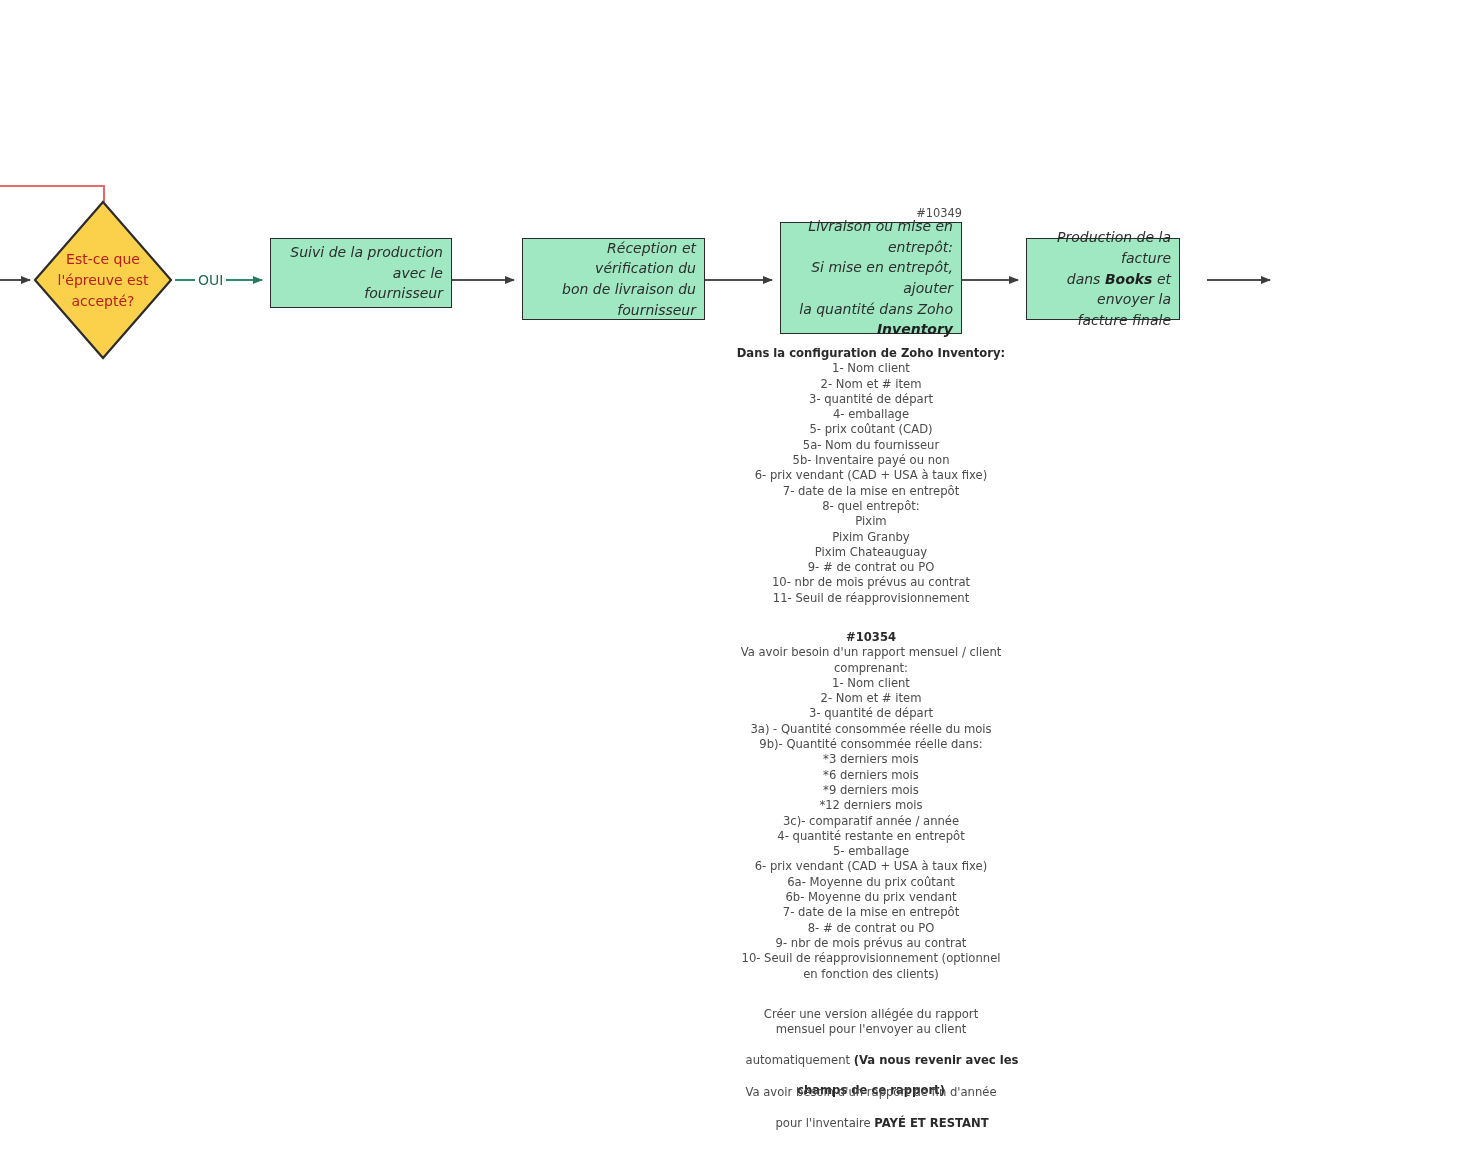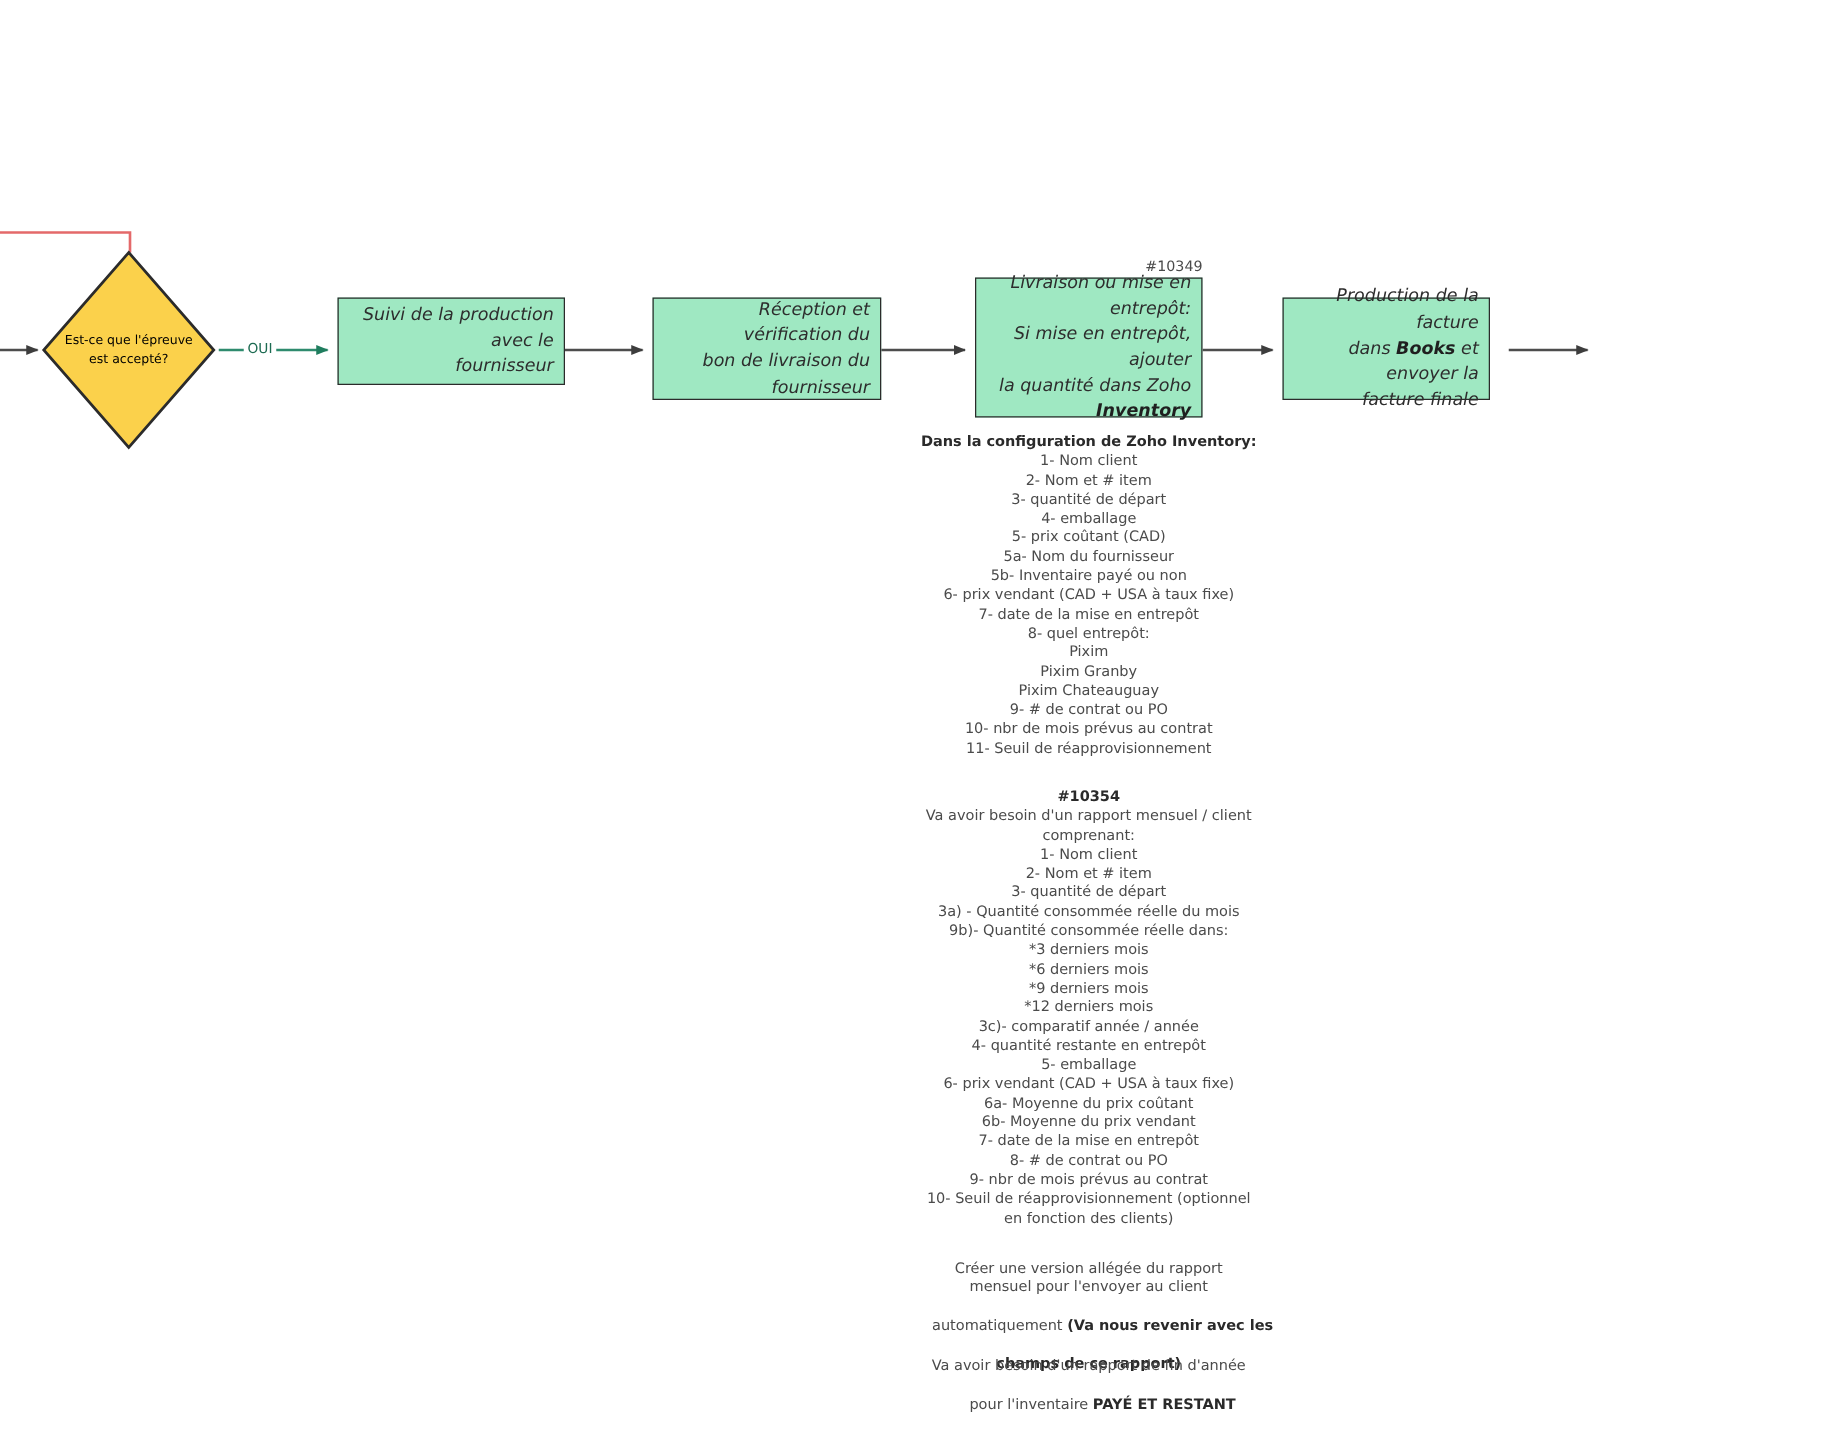--- a/index.html
+++ b/index.html
@@ -59,23 +59,23 @@
   }
   .decision .diamond-bg {
     position: absolute;
     left: 0; top: 0;
     width: 140px;
     height: 160px;
   }
   .decision .dlabel {
     position: relative;
     text-align: center;
-    font-size: 10px;
+    font-size: 14px;
     line-height: 1.5;
-    color: #000000;
+    color: #b91c1c;
     z-index: 2;
     width: 104px;
   }
 
   .terminator {
     border-radius: 50%;
     background: #f4615c;
     border: 1.6px solid #2b2b2b;
     display: flex;
     align-items: center;
@@ -87,21 +87,21 @@
   
   .node-id {
     position: absolute;
     font-size: 11.4px;
     color: #4a4a4a;
     text-align: right;
     white-space: nowrap;
   }
   .edge-label {
     position: absolute;
-    font-size: 11px;
+    font-size: 14px;
     color: #1d6b52;
     background: #ffffff;
     padding: 0 3px;
     white-space: nowrap;
   }
 
   
   .note {
     position: absolute;
     text-align: center;
@@ -192,21 +192,21 @@
   <div class="node process" style="left:780px; top:222px; width:182px; height:112px;">
     <div>
       <span class="t">Livraison ou mise en</span>
       <span class="t">entrepôt:</span>
       <span class="t">Si mise en entrepôt, ajouter</span>
       <span class="t">la quantité dans Zoho</span>
       <span class="t"><b>Inventory</b></span>
     </div>
   </div>
 
-  <div class="node process" style="left:1026px; top:238px; width:166px; height:82px;">
+  <div class="node process" style="left:1026px; top:238px; width:154px; height:82px;">
     <div>
       <span class="t">Production de la facture</span>
       <span class="t">
         <span>dans </span><b>Books</b><span> et envoyer la</span>
       </span>
       <span class="t">facture finale</span>
     </div>
   </div>
 
 

